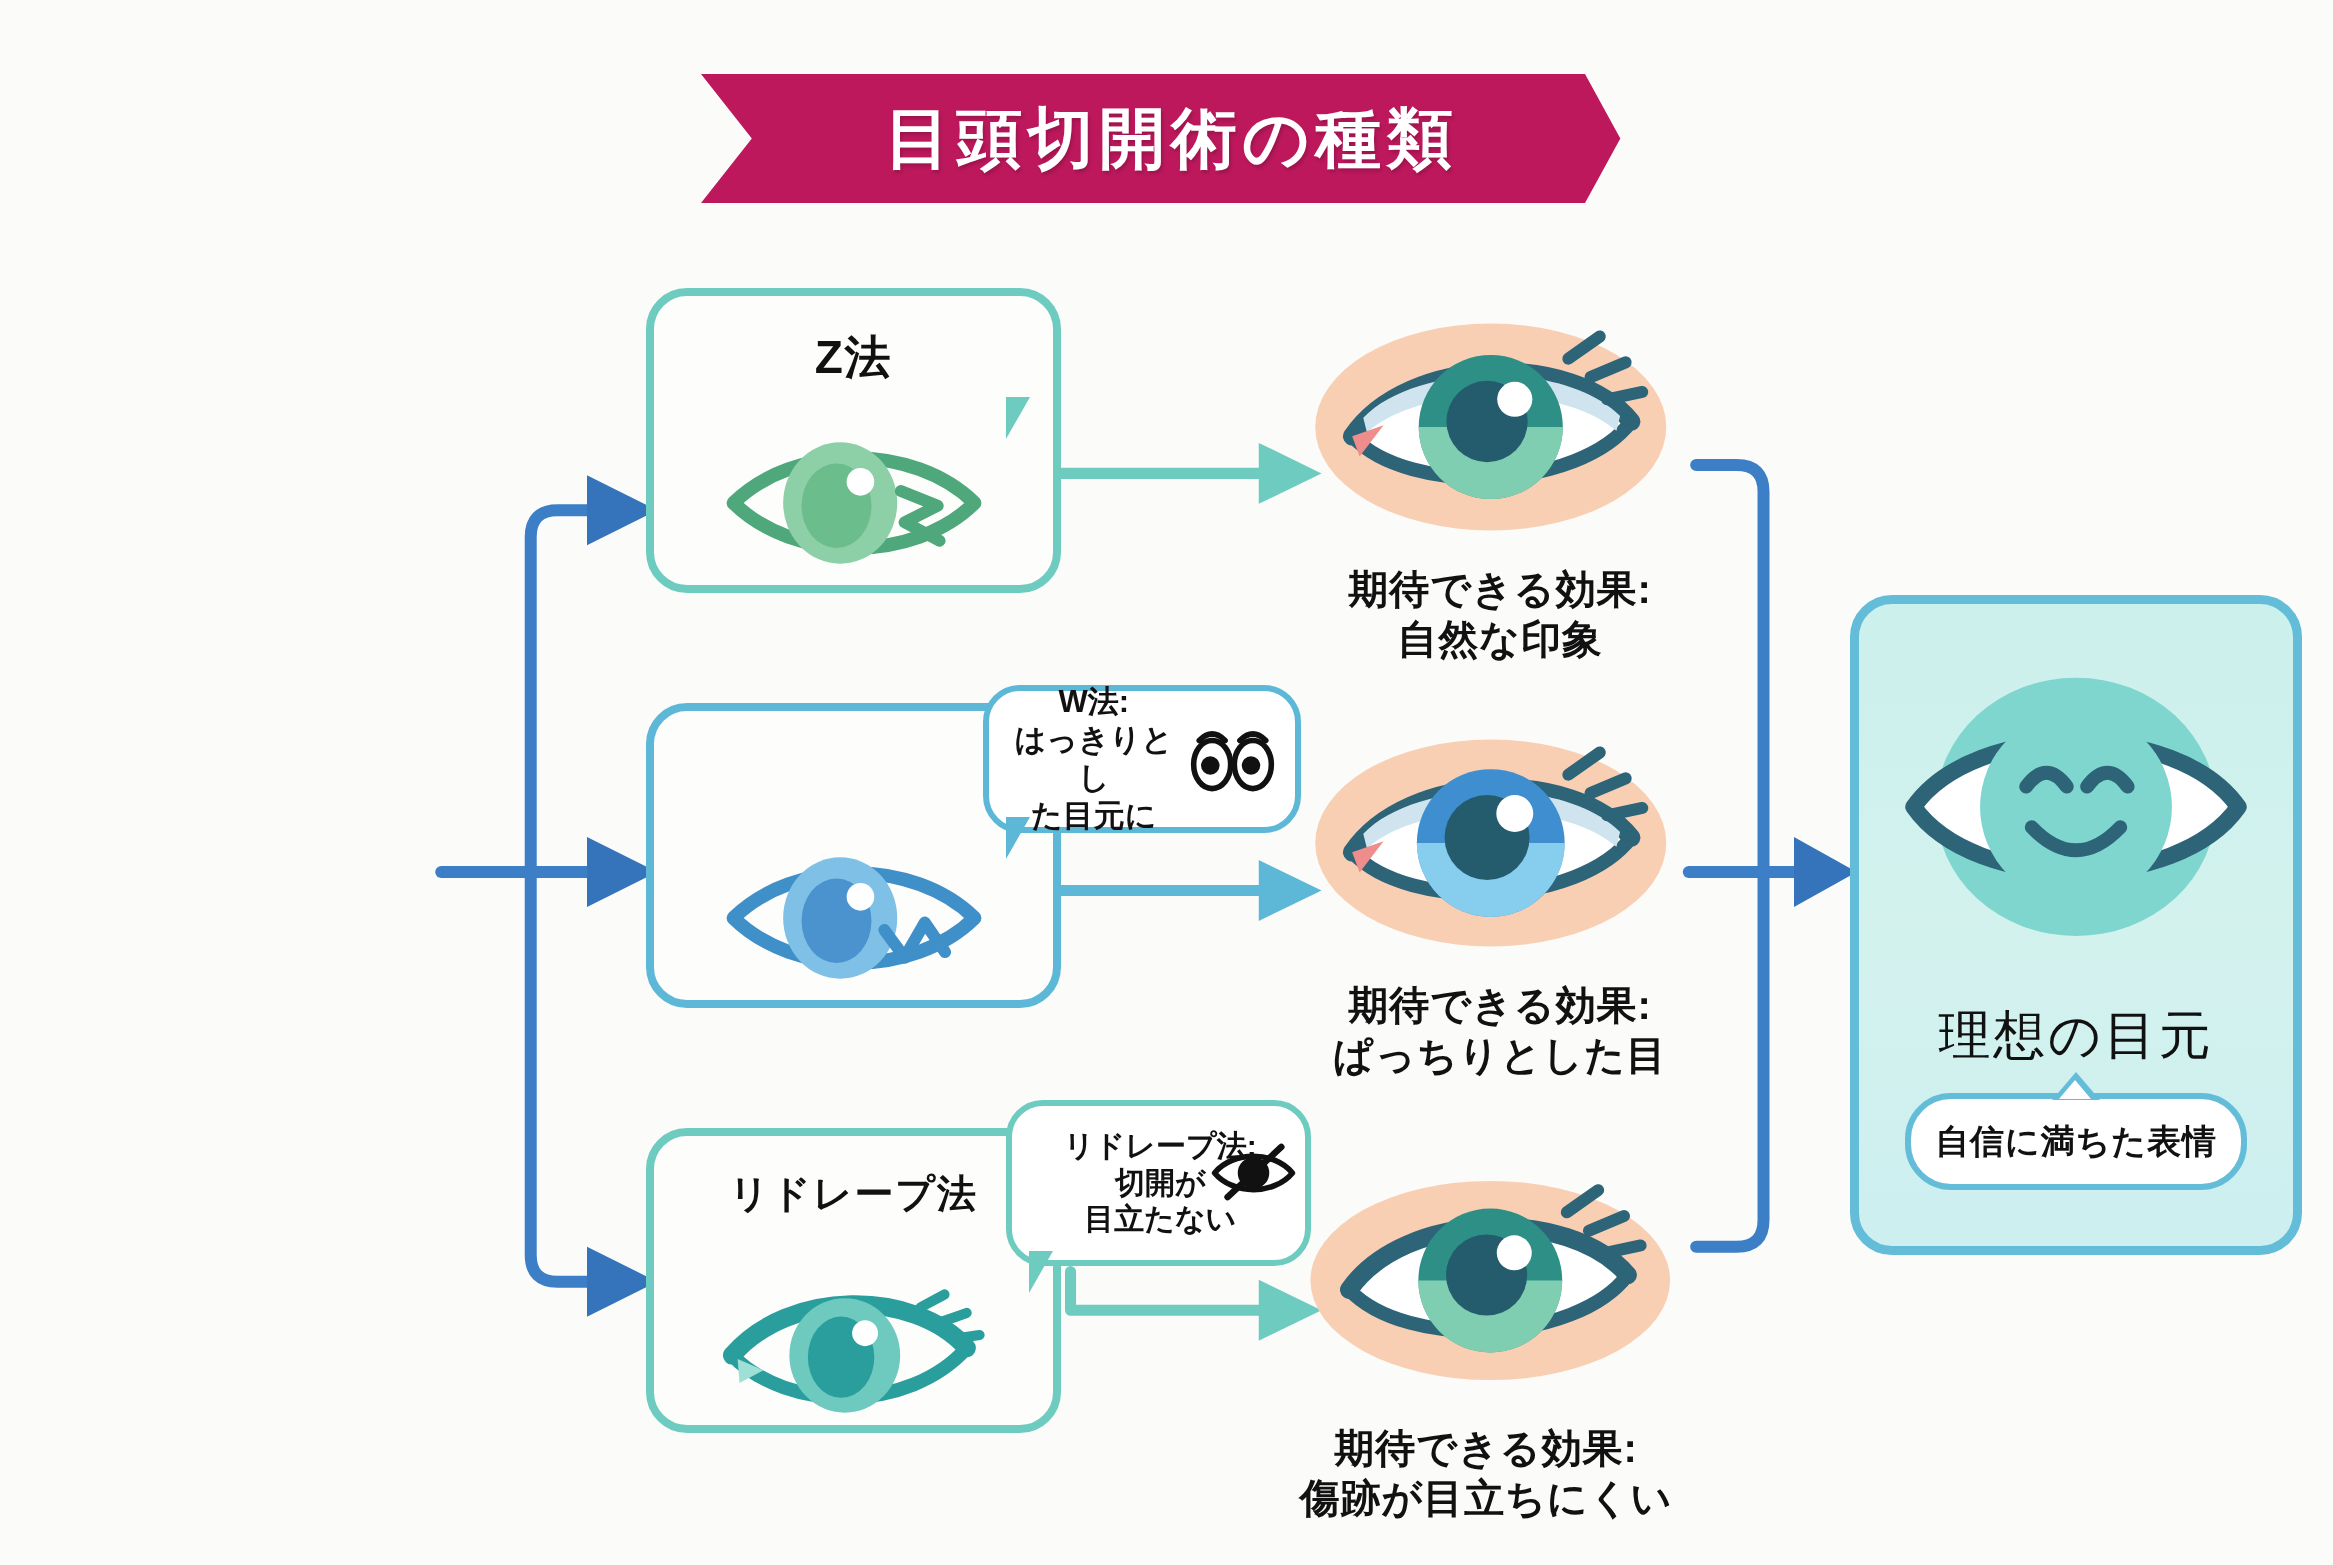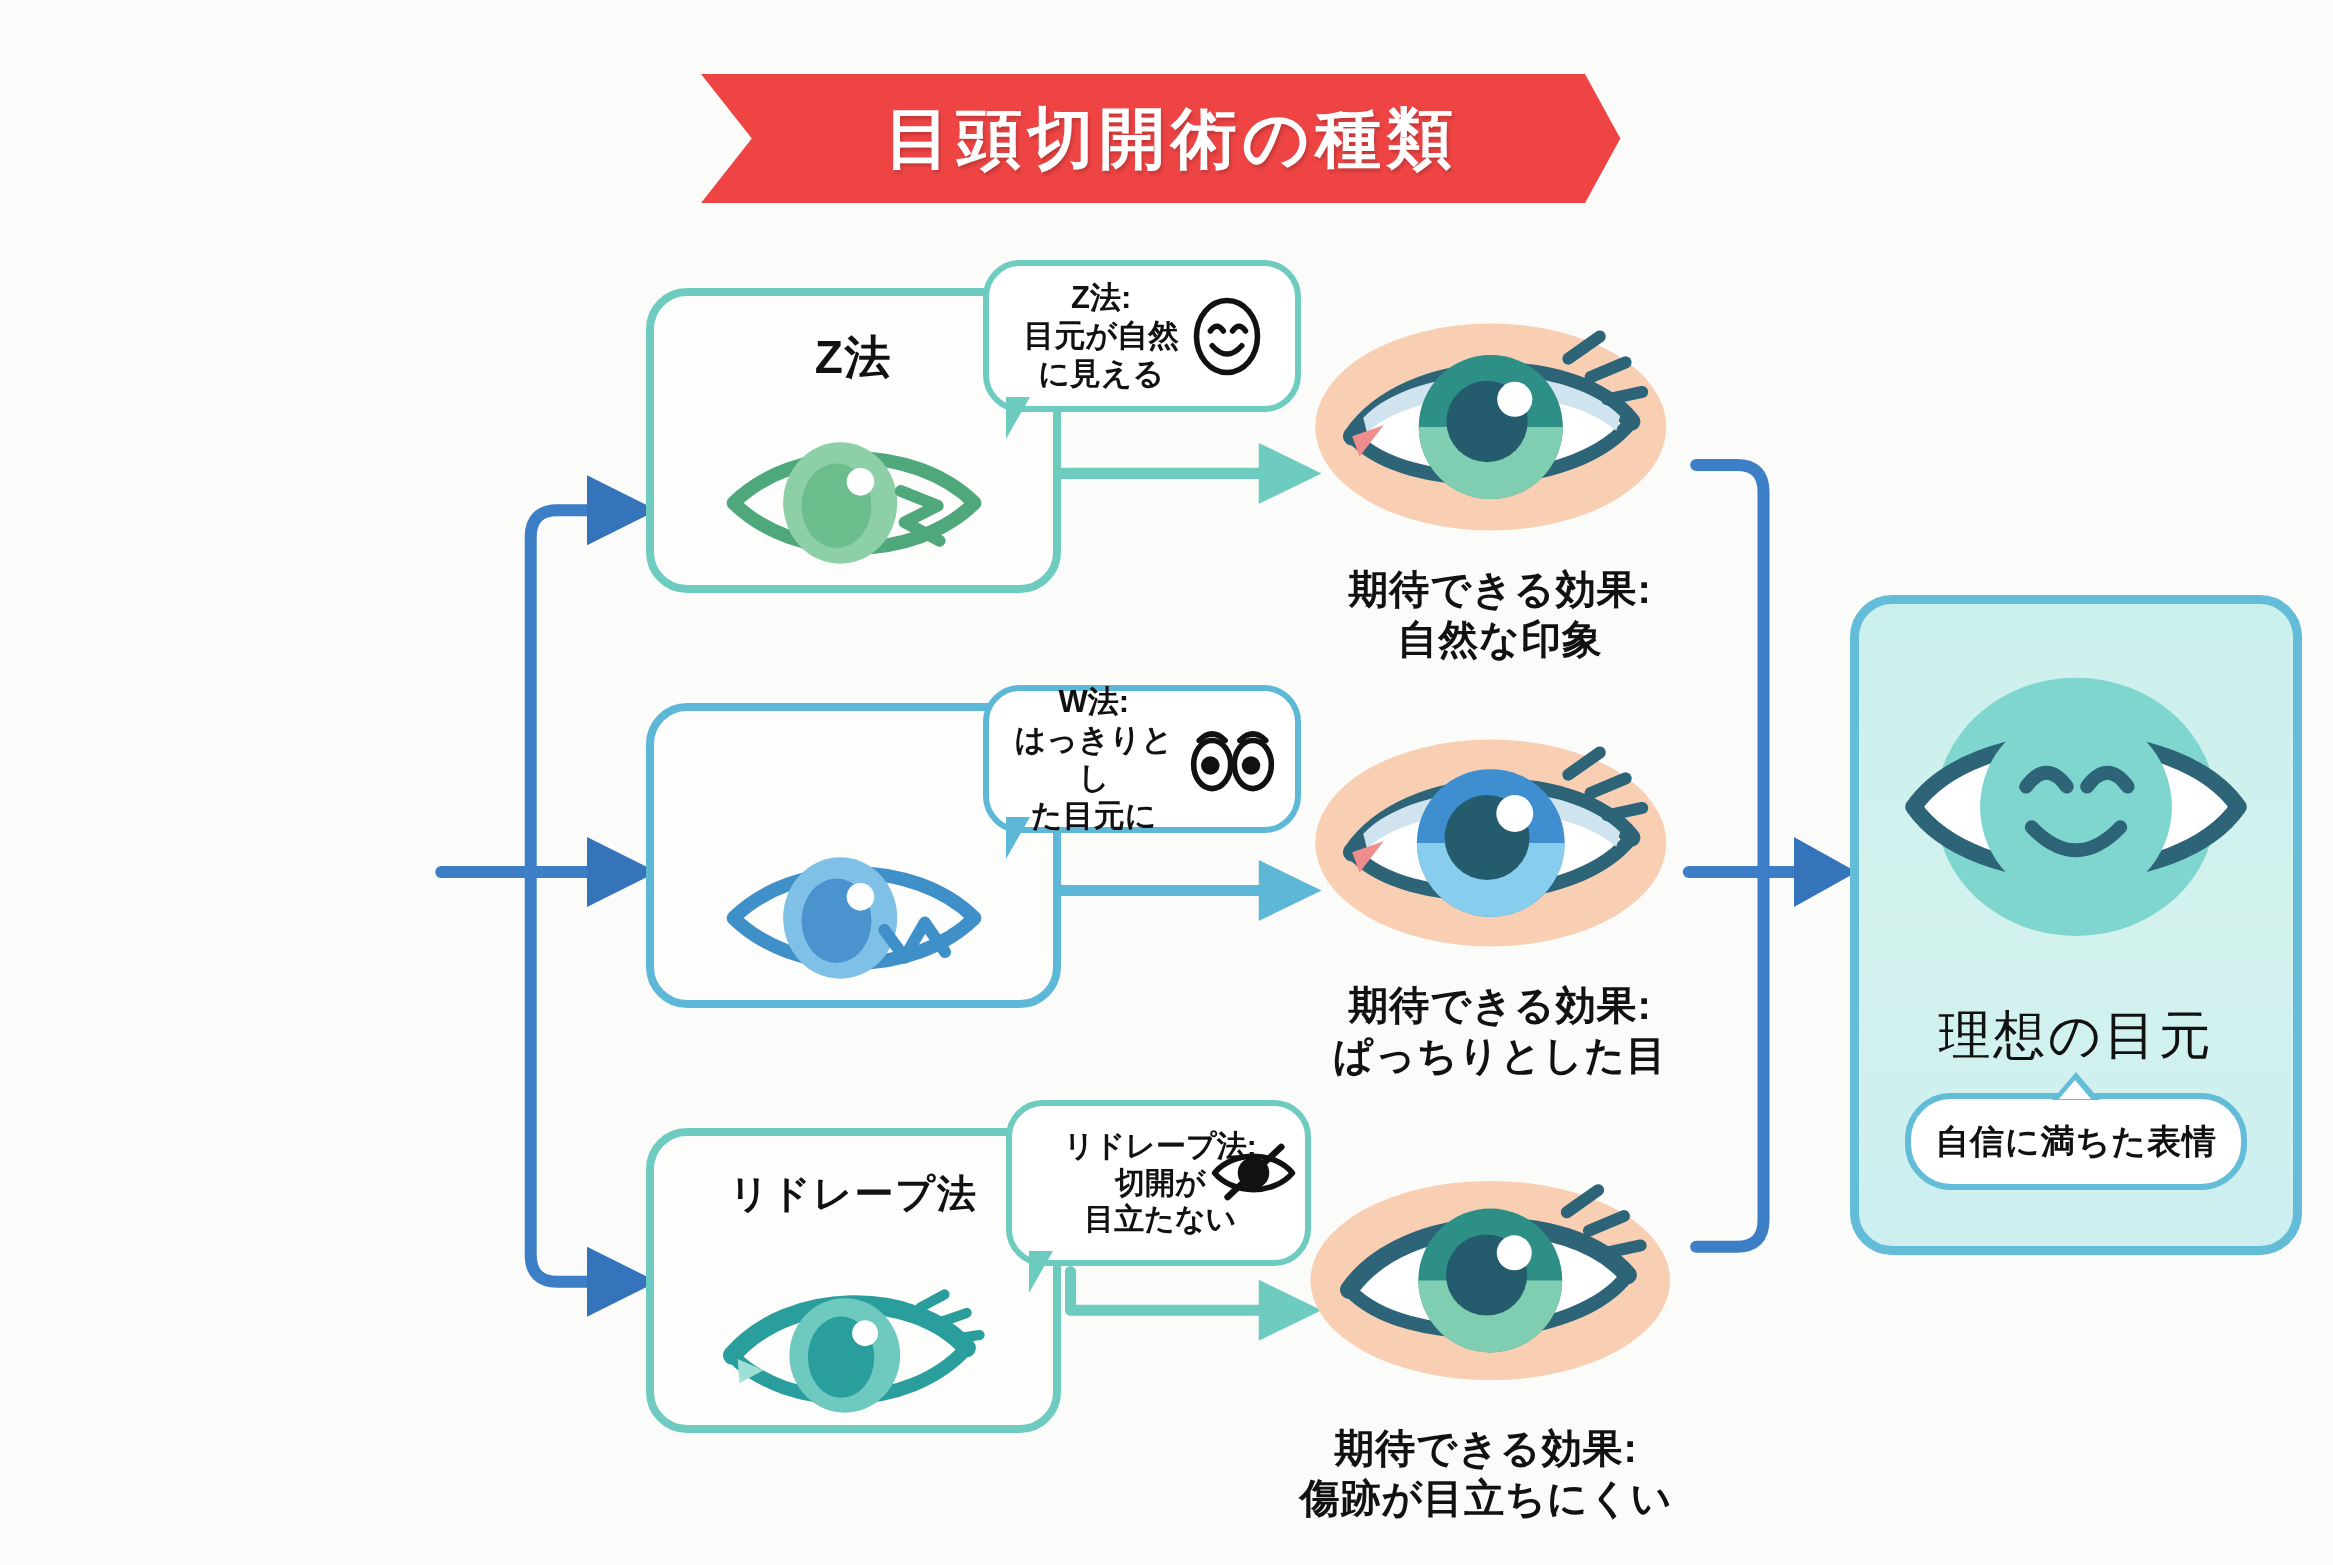--- a/index.html
+++ b/index.html
@@ -10,21 +10,21 @@
     color:#111;
     overflow:hidden;
     position:relative;
   }
   .stage{position:absolute;inset:0;}
   .abs{position:absolute;}
 
   
   #title-banner{
     left:701px;top:74px;width:941px;height:129px;
-    background:#ef4444;
+    background:#be185d;
     color:#ffffff;
     display:flex;align-items:center;justify-content:center;
     clip-path:polygon(0 0, 100% 0, 100% 100%, 0 100%, 5.4% 50%);
     -webkit-clip-path:polygon(0 0, 100% 0, 100% 100%, 0 100%, 5.4% 50%);
   }
   #title-banner .tail-r{
     position:absolute;right:0;top:0;width:57px;height:100%;
     background:#fbfbf9;
     clip-path:polygon(100% 0, 100% 100%, 0 100%, 62% 50%, 0 0);
     -webkit-clip-path:polygon(100% 0, 100% 100%, 0 100%, 62% 50%, 0 0);
@@ -204,33 +204,20 @@
       <path d="M18 88 C 80 16, 215 16, 272 80 C 210 150, 78 150, 18 88 Z" fill="none" stroke="#2a9d9d" stroke-width="15" stroke-linejoin="round"></path>
       <path d="M18 88 C 80 16, 215 16, 272 80" fill="none" stroke="#2a9d9d" stroke-width="20" stroke-linecap="round"></path>
       <ellipse cx="140" cy="88" rx="60" ry="62" fill="#6ecabf"></ellipse>
       <ellipse cx="136" cy="90" rx="36" ry="44" fill="#2a9d9d"></ellipse>
       <circle cx="162" cy="64" r="14" fill="#ffffff"></circle>
       <path d="M222 36 L 248 22 M 244 52 L 272 42 M 258 70 L 286 66" stroke="#2a9d9d" stroke-width="11" stroke-linecap="round" fill="none"></path>
       <path d="M24 92 L 52 104 L 26 118 Z" fill="#9fe0d6"></path>
     </svg>
   </div>
 
-  <div class="abs bubble" id="bubble-z">
-    <div class="bubble-inner">
-      <div class="bubble-text">Z法:
-目元が自然
-に見える</div>
-      <svg width="74" height="85" viewBox="0 0 80 92">
-        <ellipse cx="40" cy="46" rx="33" ry="39" fill="none" stroke="#111" stroke-width="6"></ellipse>
-        <path d="M22 40 Q 29 30, 36 40" fill="none" stroke="#111" stroke-width="6" stroke-linecap="round"></path>
-        <path d="M46 40 Q 53 30, 60 40" fill="none" stroke="#111" stroke-width="6" stroke-linecap="round"></path>
-        <path d="M24 56 Q 40 74, 56 56" fill="none" stroke="#111" stroke-width="6" stroke-linecap="round"></path>
-      </svg>
-    </div>
-  </div>
   <div class="abs bubble-tail tail-z"></div>
 
   <div class="abs bubble" id="bubble-w">
     <div class="bubble-inner">
       <div class="bubble-text">W法:
 はっきりとし
 た目元に</div>
       <svg width="89" height="74" viewBox="0 0 96 80">
         <ellipse cx="26" cy="46" rx="20" ry="26" fill="none" stroke="#111" stroke-width="6"></ellipse>
         <circle cx="24" cy="47" r="10" fill="#111"></circle>

